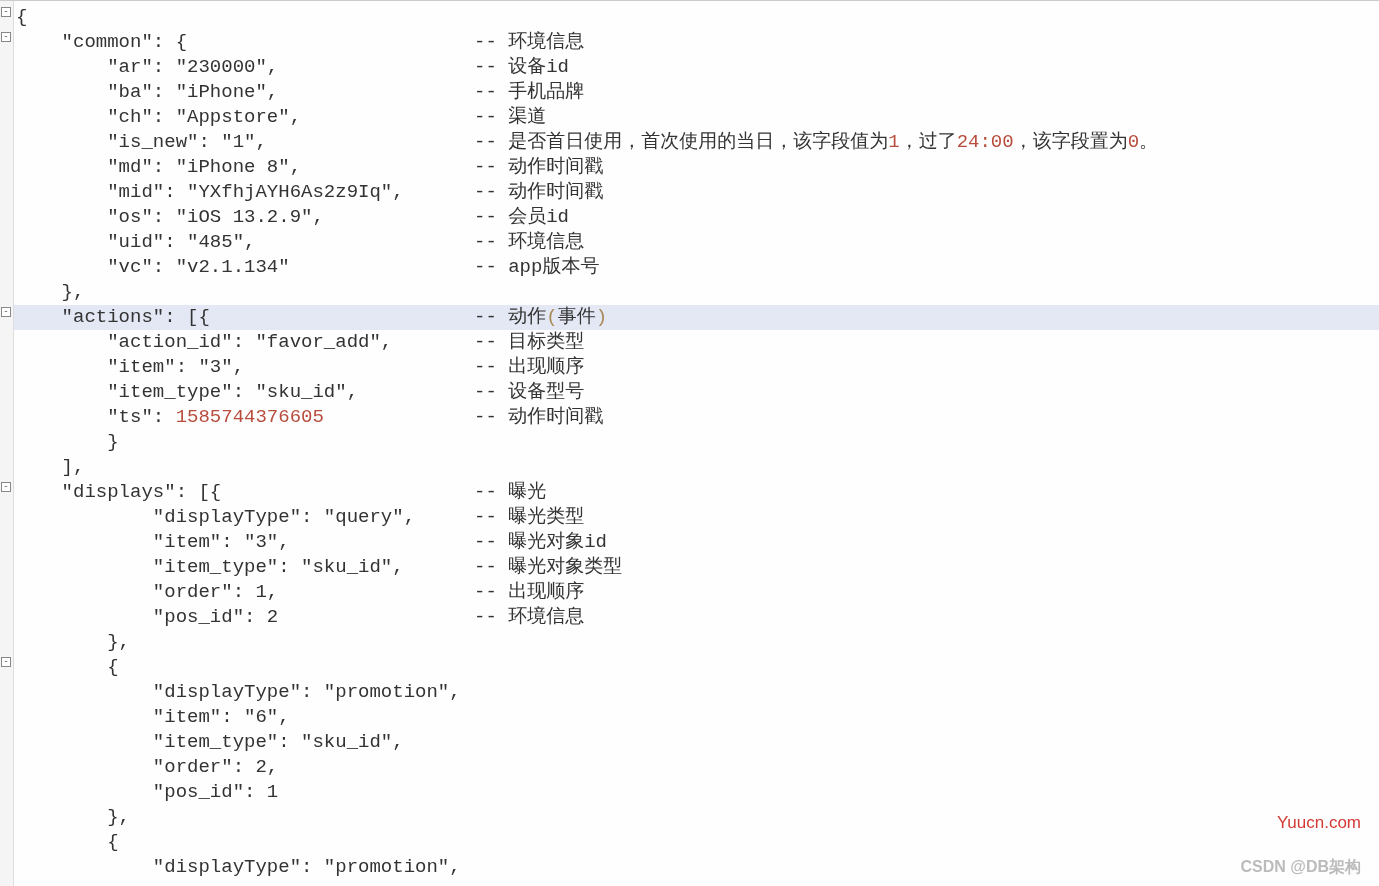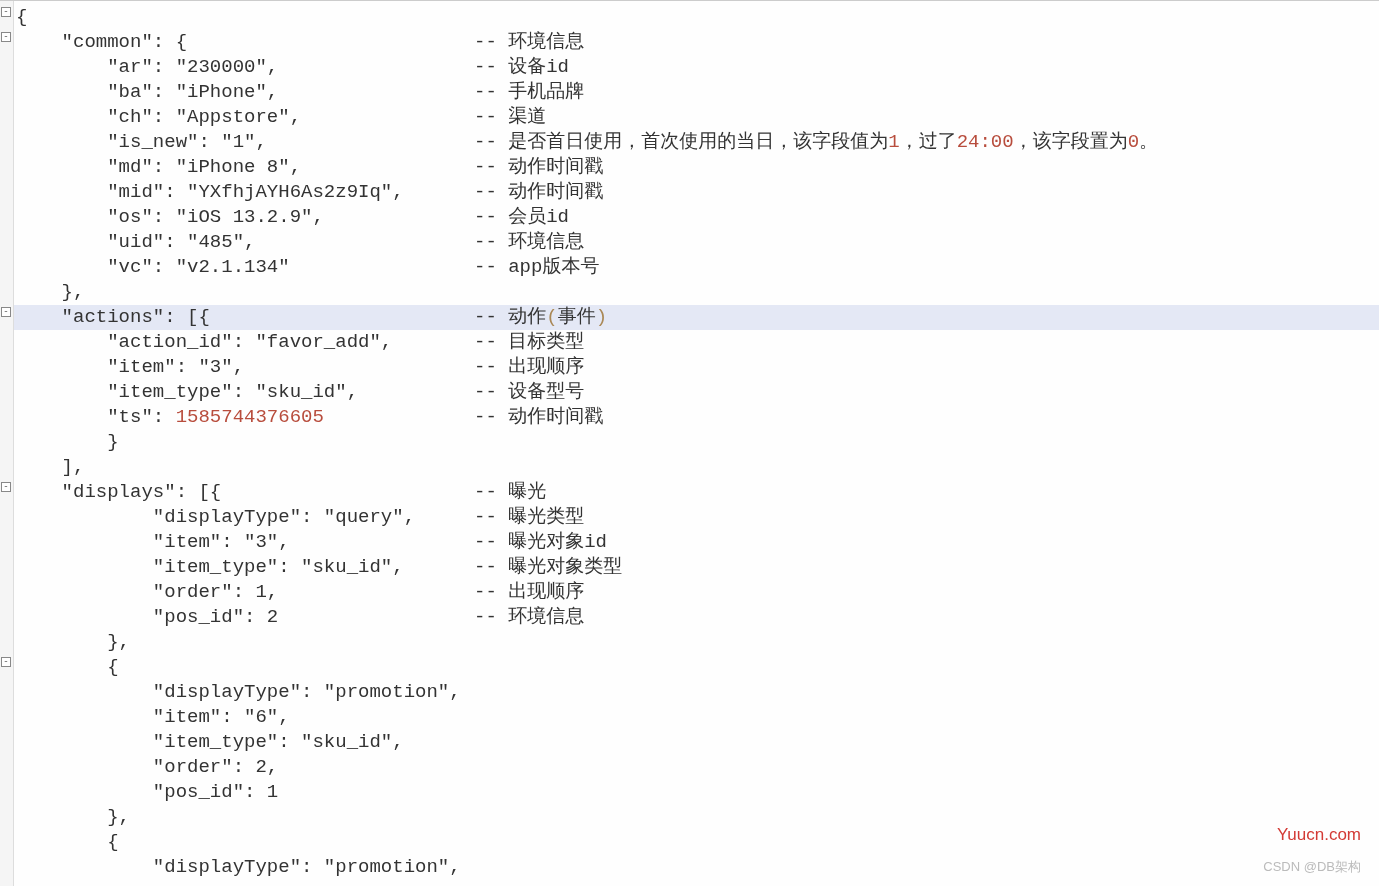--- a/index.html
+++ b/index.html
@@ -62,32 +62,33 @@
     color: #333;
   }
   .line.hl {
     background: #e4e8f5;
   }
   .s-num { color: #b84d3d; }
   .s-paren { color: #a85; }
   .watermark1 {
     position: absolute;
     right: 18px;
-    bottom: 40px;
+    bottom: 52px;
     color: #d33a35;
     font-family: Arial, sans-serif;
     font-size: 17px;
   }
   .watermark2 {
     position: absolute;
     right: 18px;
     bottom: 8px;
     color: #bbb;
     font-family: Arial, sans-serif;
-    font-size: 13px;
+    font-size: 16px;
+    font-weight: bold;
   }
 </style>
 </head>
 <body>
 
 <div class="editor-wrap">
   <div class="gutter" id="gutter">
       <div class="fold" style="top: 6px;">-</div>
       <div class="fold" style="top: 31px;">-</div>
       <div class="fold" style="top: 306px;">-</div>

